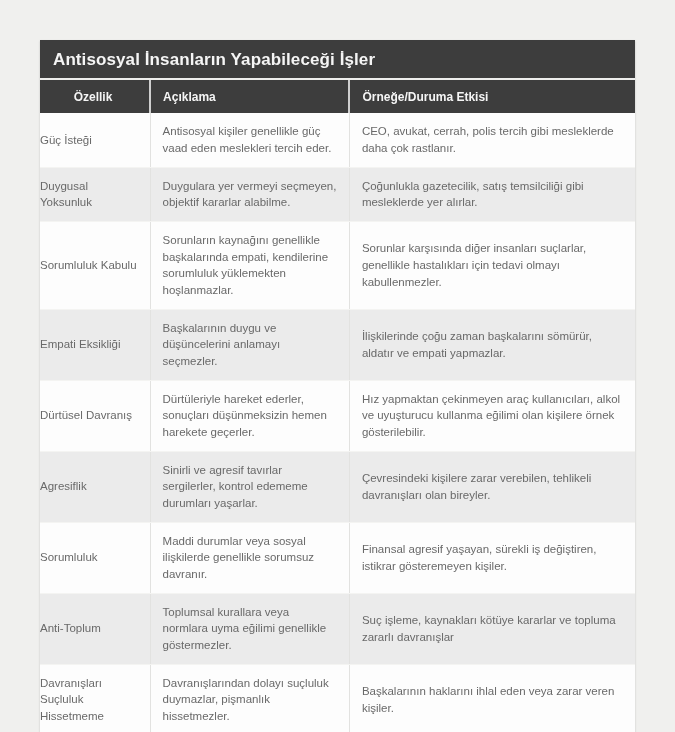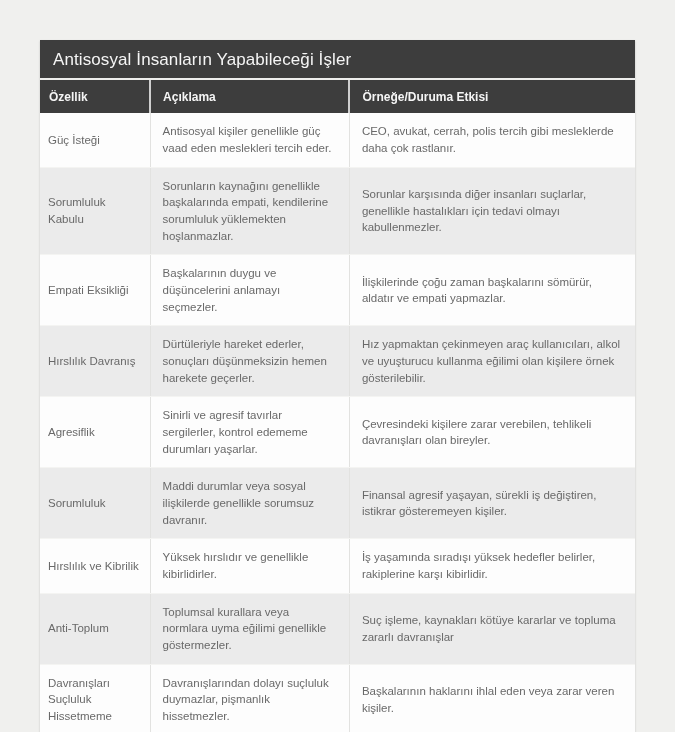--- a/index.html
+++ b/index.html
@@ -30,51 +30,51 @@
     background:#fff;
   }
   .title-bar{
     background:var(--dark-bg);
     color:var(--header-text);
     padding:9px 13px 8px 13px;
     border-bottom:2px solid #eeeeec;
   }
   .title-bar h1{
     font-size:17px;
-    font-weight:normal;
+    font-weight:bold;
     letter-spacing:0.1px;
     line-height:1.25;
   }
   table{
     width:100%;
     border-collapse:collapse;
     table-layout:fixed;
   }
   col.c1{width:18.5%;}
   col.c2{width:33.5%;}
   col.c3{width:48%;}
   thead th{
     background:var(--dark-bg);
     color:var(--header-text);
     font-size:12px;
     font-weight:bold;
     text-align:left;
     padding:10px 12px 9px 12px;
     border-left:2px solid var(--header-sep);
   }
-  thead th:first-child{border-left:none;padding-left:9px;}
+  thead th:first-child{border-left:none;padding-left:9px;text-align:center;}
   tbody td{
     font-size:11.5px;
     line-height:1.45;
     color:var(--body-text);
     vertical-align:middle;
     padding:10px 12px;
     border-left:1px solid var(--cell-border);
   }
-  tbody td:first-child{border-left:none;padding-left:8px;padding-right:8px;}
+  tbody td:first-child{border-left:none;padding-left:0;padding-right:8px;}
   tbody tr:nth-child(odd) td{background:var(--row-odd);}
   tbody tr:nth-child(even) td{background:var(--row-even);}
   tbody tr td{border-bottom:1px solid #f4f4f2;}
   tbody tr:last-child td{border-bottom:1px solid var(--cell-border);}
 </style>
 </head>
 <body>
 
 <div class="page">
   <div class="table-card">
@@ -94,48 +94,48 @@
           <th>Örneğe/Duruma Etkisi</th>
         </tr>
       </thead>
       <tbody id="table-body">
           <tr>
     <td>Güç İsteği</td>
     <td>Antisosyal kişiler genellikle güç vaad eden meslekleri tercih eder.</td>
     <td>CEO, avukat, cerrah, polis tercih gibi mesleklerde daha çok rastlanır.</td>
   </tr>
           <tr>
+    <td>Duygusal Yoksunluk</td>
+    <td>Duygulara yer vermeyi seçmeyen, objektif kararlar alabilme.</td>
+    <td>Çoğunlukla gazetecilik, satış temsilciliği gibi mesleklerde yer alırlar.</td>
+  </tr>
+          <tr>
     <td>Sorumluluk Kabulu</td>
     <td>Sorunların kaynağını genellikle başkalarında empati, kendilerine sorumluluk yüklemekten hoşlanmazlar.</td>
     <td>Sorunlar karşısında diğer insanları suçlarlar, genellikle hastalıkları için tedavi olmayı kabullenmezler.</td>
   </tr>
           <tr>
     <td>Empati Eksikliği</td>
     <td>Başkalarının duygu ve düşüncelerini anlamayı seçmezler.</td>
     <td>İlişkilerinde çoğu zaman başkalarını sömürür, aldatır ve empati yapmazlar.</td>
   </tr>
           <tr>
-    <td>Hırslılık Davranış</td>
+    <td>Dürtüsel Davranış</td>
     <td>Dürtüleriyle hareket ederler, sonuçları düşünmeksizin hemen harekete geçerler.</td>
     <td>Hız yapmaktan çekinmeyen araç kullanıcıları, alkol ve uyuşturucu kullanma eğilimi olan kişilere örnek gösterilebilir.</td>
   </tr>
           <tr>
     <td>Agresiflik</td>
     <td>Sinirli ve agresif tavırlar sergilerler, kontrol edememe durumları yaşarlar.</td>
     <td>Çevresindeki kişilere zarar verebilen, tehlikeli davranışları olan bireyler.</td>
   </tr>
           <tr>
     <td>Sorumluluk</td>
     <td>Maddi durumlar veya sosyal ilişkilerde genellikle sorumsuz davranır.</td>
     <td>Finansal agresif yaşayan, sürekli iş değiştiren, istikrar gösteremeyen kişiler.</td>
-  </tr>
-          <tr>
-    <td>Hırslılık ve Kibrilik</td>
-    <td>Yüksek hırslıdır ve genellikle kibirlidirler.</td>
-    <td>İş yaşamında sıradışı yüksek hedefler belirler, rakiplerine karşı kibirlidir.</td>
   </tr>
           <tr>
     <td>Anti-Toplum</td>
     <td>Toplumsal kurallara veya normlara uyma eğilimi genellikle göstermezler.</td>
     <td>Suç işleme, kaynakları kötüye kararlar ve topluma zararlı davranışlar</td>
   </tr>
           <tr>
     <td>Davranışları Suçluluk Hissetmeme</td>
     <td>Davranışlarından dolayı suçluluk duymazlar, pişmanlık hissetmezler.</td>
     <td>Başkalarının haklarını ihlal eden veya zarar veren kişiler.</td>

